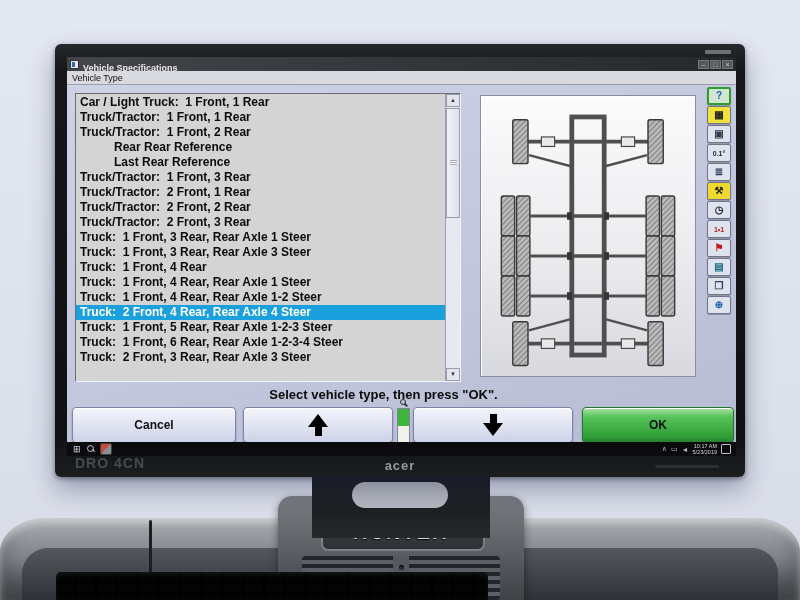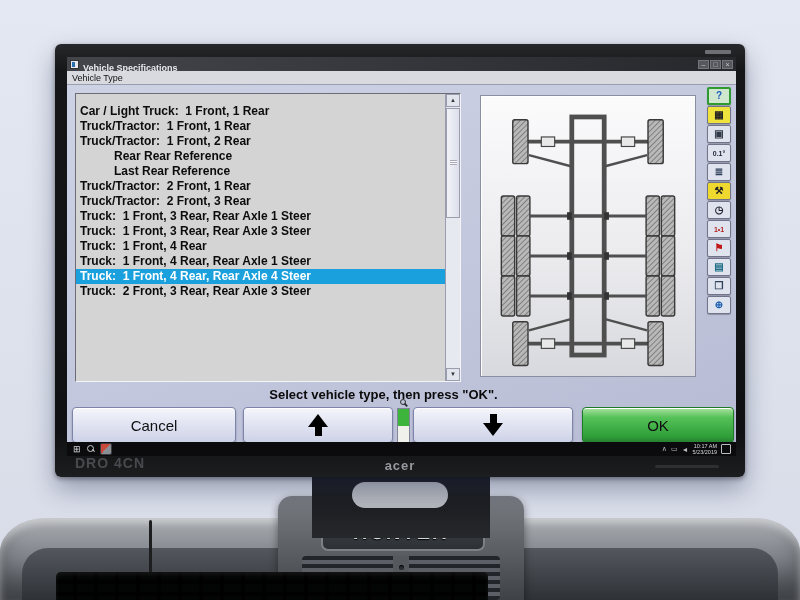--- a/index.html
+++ b/index.html
@@ -58,21 +58,21 @@
   .win-btn{width:11px;height:9px;margin-left:1px;background:#56585e;border:1px solid #74767c;box-sizing:border-box;
     color:#c9cbd0;font-size:7px;line-height:7px;text-align:center;}
   .menubar{height:13px;background:#d9dae0;border-bottom:1px solid #9a9dae;display:flex;align-items:center;
     padding-left:5px;font-size:9px;color:#111;}
   .main{position:relative;height:358px;background:linear-gradient(160deg,#ced2e5 0%,#c2c7dd 55%,#b7bcd4 100%);}
 
   
   .listbox{position:absolute;left:8px;top:8px;width:386px;height:289px;background:#d4d4d4;box-sizing:border-box;
     border-top:1px solid #6c6c75;border-left:1px solid #6c6c75;border-right:1px solid #f5f5f8;border-bottom:1px solid #f5f5f8;
     display:flex;}
-  .list-rows{flex:1;overflow:hidden;padding-top:10px;}
+  .list-rows{flex:1;overflow:hidden;padding-top:1px;}
   .list-row{height:15px;line-height:15px;font-size:12px;font-weight:bold;color:#0c0c0c;
     white-space:pre;padding-left:4px;overflow:hidden;}
   .list-row.indent{padding-left:38px;}
   .list-row.selected{background:var(--sel,#1ba0de);color:#fff;}
   .scrollbar{width:14px;flex:none;position:relative;background:#e7e9f1;border-left:1px solid #9a9dae;}
   .sb-arrow{position:absolute;left:0;width:100%;height:13px;background:linear-gradient(180deg,#f4f5fa,#d7daе8);
     background:#e2e4ee;border:1px solid #9a9dae;box-sizing:border-box;font-size:6px;line-height:11px;text-align:center;color:#333;}
   .sb-up{top:0;} .sb-down{bottom:0;}
   .sb-thumb{position:absolute;left:0;top:14px;width:100%;height:110px;background:linear-gradient(90deg,#f2f3f8,#dcdfec);
     border:1px solid #9a9dae;box-sizing:border-box;}
@@ -90,21 +90,21 @@
   .tool{width:24px;height:18px;box-sizing:border-box;border:1px solid #70738a;border-radius:2px;
     display:flex;align-items:center;justify-content:center;font-size:10px;font-weight:bold;line-height:1;
     background:#dfe3ee;box-shadow:0 1px 1px rgba(0,0,0,.25);cursor:pointer;overflow:hidden;}
 
   
   .instruction{position:absolute;left:0;right:36px;top:302px;text-align:center;
     font-size:13px;font-weight:bold;color:#0a0a0a;}
   .btn{position:absolute;top:322px;height:36px;box-sizing:border-box;border:1px solid #7d84a8;border-radius:4px;
     background:linear-gradient(180deg,#f5f6fb 0%,#e2e5f2 45%,#ced2e7 100%);
     box-shadow:0 2px 2px rgba(25,30,60,.35),inset 0 1px 0 #fff;
-    display:flex;align-items:center;justify-content:center;font-size:15px;font-weight:normal;color:#101010;cursor:pointer;}
+    display:flex;align-items:center;justify-content:center;font-size:12px;font-weight:bold;color:#101010;cursor:pointer;}
   .btn-ok{background:linear-gradient(180deg,#abe2a2 0%,#55c158 28%,#2f9e38 85%,#268030 100%);border-color:#1d7a26;justify-content:center;}
   .arrow{display:flex;flex-direction:column;align-items:center;}
   .tri-up{width:0;height:0;border-left:10px solid transparent;border-right:10px solid transparent;border-bottom:13px solid #000;}
   .tri-down{width:0;height:0;border-left:10px solid transparent;border-right:10px solid transparent;border-top:13px solid #000;}
   .stem{width:7px;height:9px;background:#000;}
   .zoom-ind{position:absolute;left:330px;top:314px;width:13px;height:46px;}
   .mag{width:9px;height:9px;margin:0 auto;position:relative;}
   .mag::before{content:"";position:absolute;left:1px;top:0;width:6px;height:6px;border:1.5px solid #333;border-radius:50%;box-sizing:border-box;}
   .mag::after{content:"";position:absolute;left:5px;top:5px;width:4px;height:1.5px;background:#333;transform:rotate(45deg);}
   .ind-body{width:13px;height:36px;border:1px solid #82839a;box-sizing:border-box;background:#f1f1ec;}
@@ -169,27 +169,32 @@
 
       <div class="main">
 
         <div class="listbox">
           <div class="list-rows">
               <div class="list-row">Car / Light Truck:  1 Front, 1 Rear</div>
               <div class="list-row">Truck/Tractor:  1 Front, 1 Rear</div>
               <div class="list-row">Truck/Tractor:  1 Front, 2 Rear</div>
               <div class="list-row indent">Rear Rear Reference</div>
               <div class="list-row indent">Last Rear Reference</div>
+              <div class="list-row">Truck/Tractor:  1 Front, 3 Rear</div>
               <div class="list-row">Truck/Tractor:  2 Front, 1 Rear</div>
+              <div class="list-row">Truck/Tractor:  2 Front, 2 Rear</div>
               <div class="list-row">Truck/Tractor:  2 Front, 3 Rear</div>
               <div class="list-row">Truck:  1 Front, 3 Rear, Rear Axle 1 Steer</div>
               <div class="list-row">Truck:  1 Front, 3 Rear, Rear Axle 3 Steer</div>
               <div class="list-row">Truck:  1 Front, 4 Rear</div>
               <div class="list-row">Truck:  1 Front, 4 Rear, Rear Axle 1 Steer</div>
-              <div class="list-row selected">Truck:  1 Front, 4 Rear, Rear Axle 4 Steer</div>
+              <div class="list-row">Truck:  1 Front, 4 Rear, Rear Axle 1-2 Steer</div>
+              <div class="list-row selected">Truck:  2 Front, 4 Rear, Rear Axle 4 Steer</div>
+              <div class="list-row">Truck:  1 Front, 5 Rear, Rear Axle 1-2-3 Steer</div>
+              <div class="list-row">Truck:  1 Front, 6 Rear, Rear Axle 1-2-3-4 Steer</div>
               <div class="list-row">Truck:  2 Front, 3 Rear, Rear Axle 3 Steer</div>
             </div>
           <div class="scrollbar">
             <div class="sb-arrow sb-up">▲</div>
             <div class="sb-thumb">
               <span class="sb-grip"></span>
             </div>
             <div class="sb-arrow sb-down">▼</div>
           </div>
         </div>

